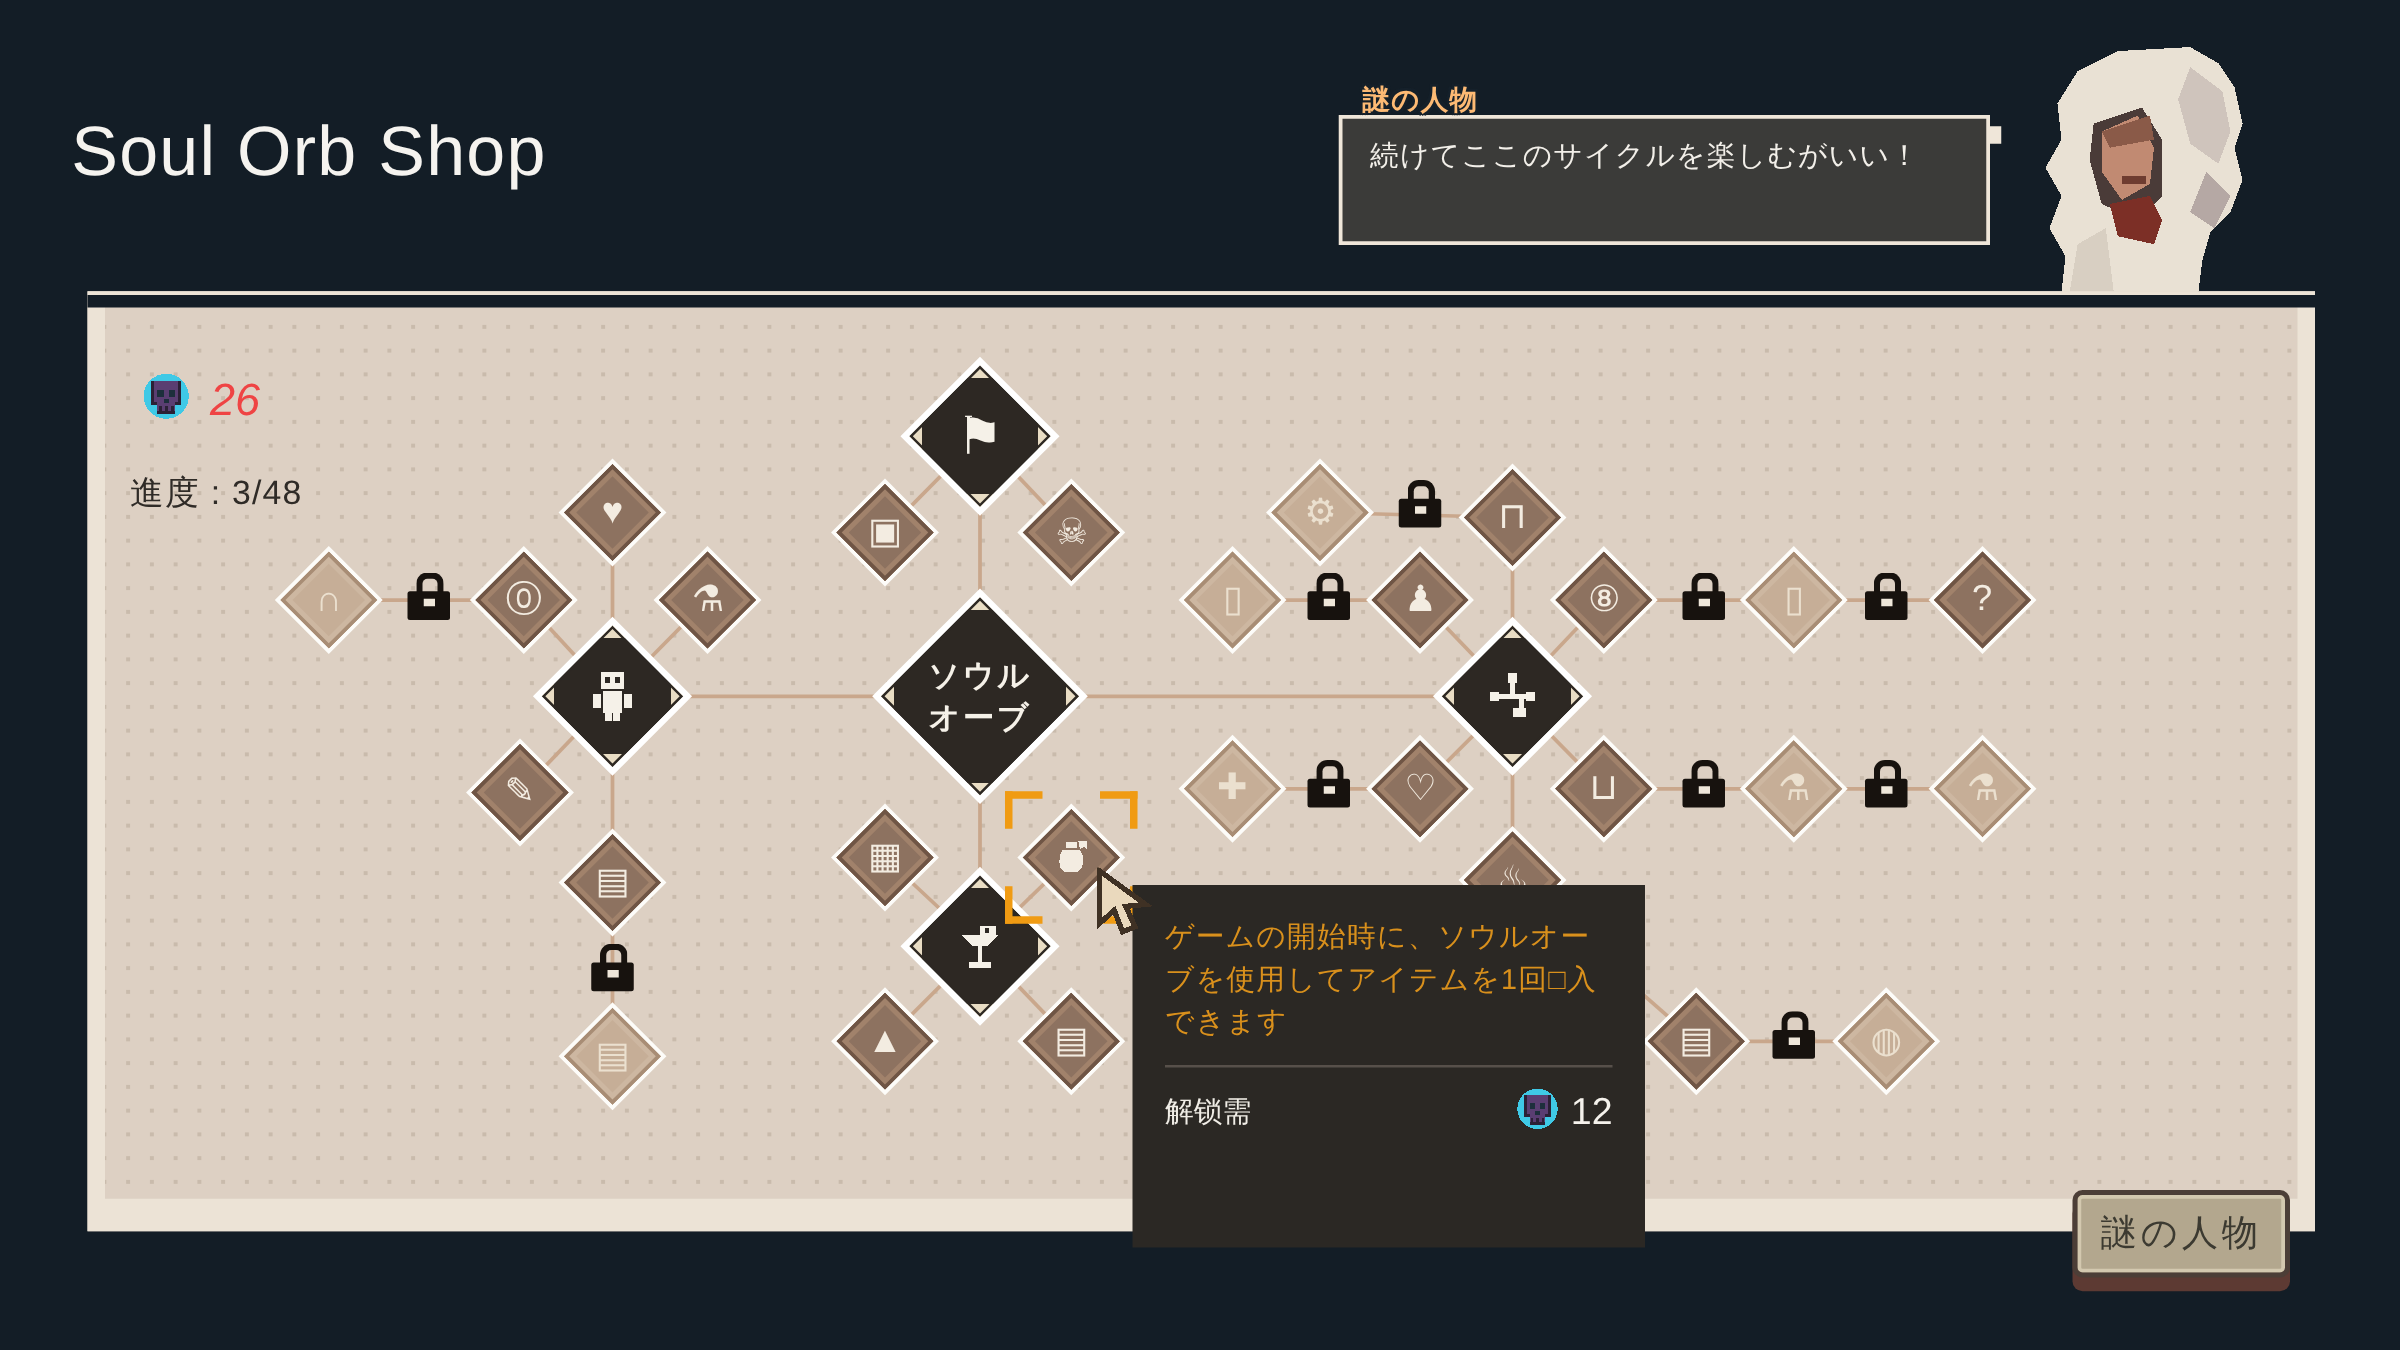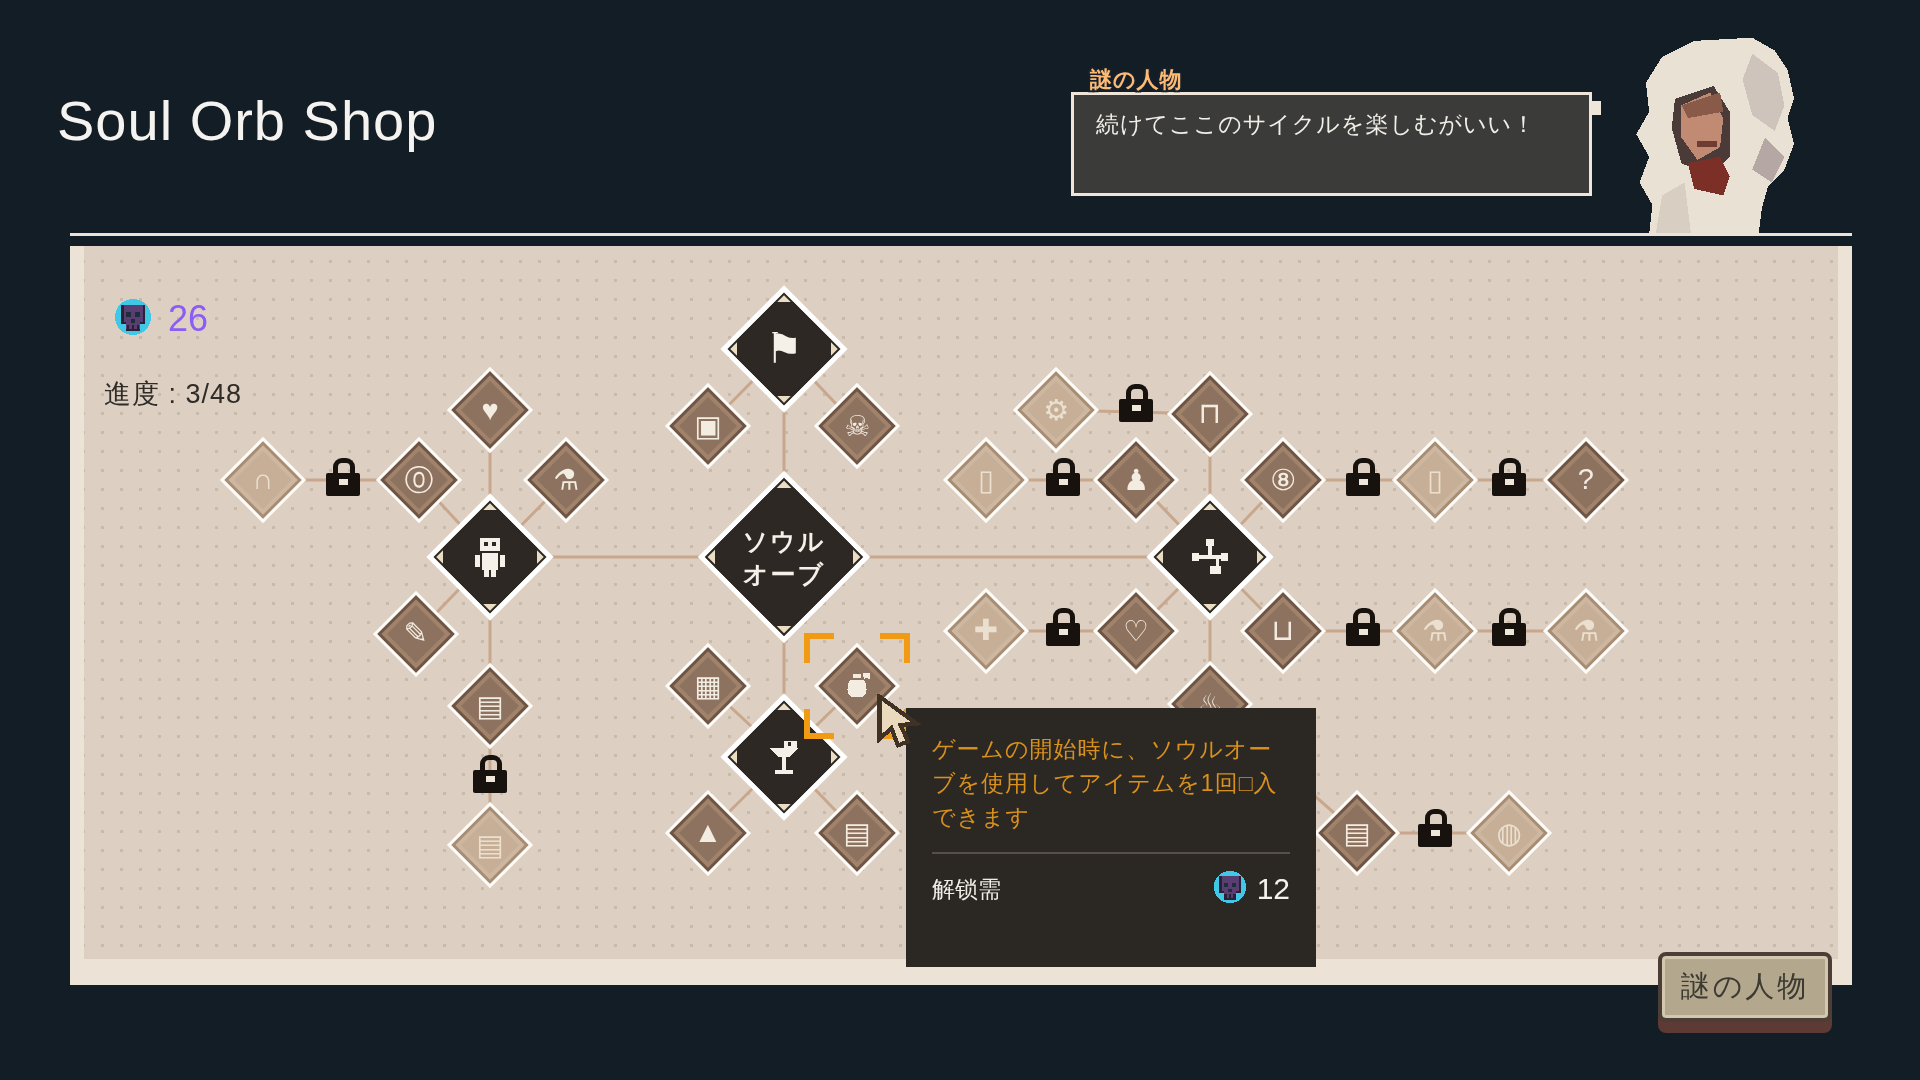--- a/index.html
+++ b/index.html
@@ -41,21 +41,21 @@
     background-image:radial-gradient(#c9bbac 1.7px,transparent 1.8px);
     background-size:19px 19px;background-position:9px 16px;
     border:solid #ece3d6;border-width:3px 14px 26px 14px;
   }
   .panel::before{
     content:'';position:absolute;top:0;left:-14px;right:-14px;height:10px;background:#131d26;
   }
   .hud-currency{
     position:absolute;left:114px;top:298px;display:flex;align-items:center;gap:16px;z-index:5;
   }
-  .hud-currency .num{font-size:36px;color:#8b5cf6;}
+  .hud-currency .num{font-size:36px;color:#ef4444;font-style:italic;}
   .hud-progress{
     position:absolute;left:104px;top:376px;z-index:5;
     font-size:27px;color:#2f2b27;letter-spacing:1px;
   }
   
   .tree-edges{position:absolute;left:0;top:0;width:1920px;height:1080px;z-index:2;pointer-events:none;}
   .node{
     position:absolute;z-index:10;display:flex;align-items:center;justify-content:center;
     transform:translate(-50%,-50%) rotate(45deg);box-sizing:border-box;
   }
@@ -94,21 +94,21 @@
   
   .selbox{position:absolute;width:106px;height:106px;z-index:20;transform:translate(-50%,-50%);pointer-events:none;}
   .selbox i{position:absolute;width:24px;height:24px;border:0 solid #f09b13;}
   .selbox .tl{left:0;top:0;border-left-width:6px;border-top-width:6px;}
   .selbox .tr{right:0;top:0;border-right-width:6px;border-top-width:6px;}
   .selbox .bl{left:0;bottom:0;border-left-width:6px;border-bottom-width:6px;}
   .selbox .br{right:0;bottom:0;border-right-width:6px;border-bottom-width:6px;}
   .cursor{position:absolute;z-index:55;width:54px;height:58px;}
   
   .tooltip{
-    position:absolute;left:906px;top:708px;width:410px;height:259px;box-sizing:border-box;
+    position:absolute;left:906px;top:708px;width:410px;height:290px;box-sizing:border-box;
     background:#2b2824;z-index:50;padding:24px 26px 28px 26px;
   }
   .tooltip .desc{font-size:23px;line-height:34px;color:#d9901c;letter-spacing:1px;}
   .tooltip .status{margin-top:16px;font-size:23px;color:#f0ede6;}
   .tooltip .divider{margin-top:18px;height:2px;background:#57504a;}
   .tooltip .costrow{margin-top:16px;display:flex;align-items:center;justify-content:space-between;}
   .tooltip .costrow .lbl{font-size:23px;color:#f0ede6;}
   .tooltip .costgrp{display:flex;align-items:center;gap:10px;}
   .tooltip .costrow .val{font-size:30px;color:#f5f2ec;}
   

